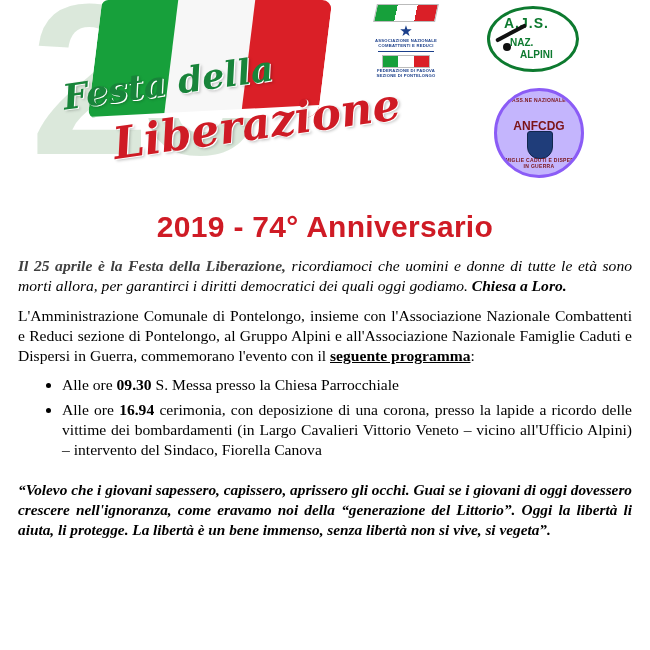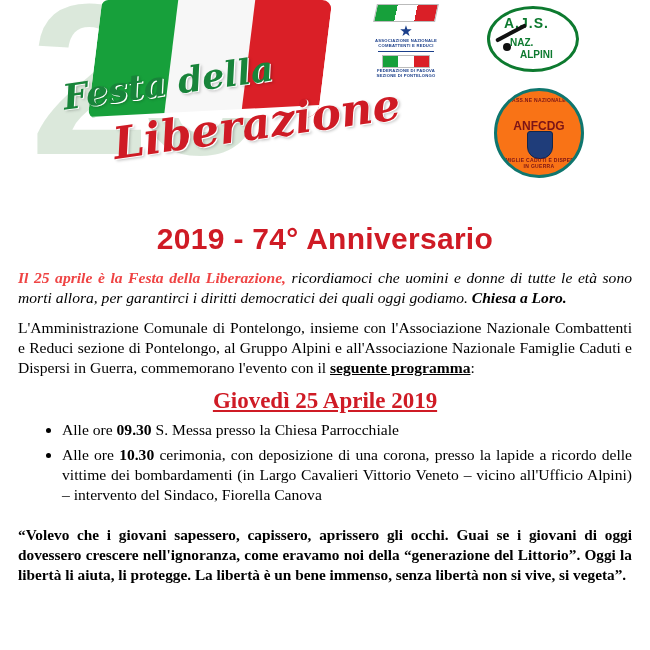--- a/index.html
+++ b/index.html
@@ -172,22 +172,22 @@
 
   .logo-anfcdg {
     left: 494px;
     top: 88px;
     width: 84px;
     height: 84px;
   }
   .logo-anfcdg .circ {
     width: 84px; height: 84px;
     border-radius: 50%;
-    border: 3px solid #0f766e;
-    background: #f97316;
+    border: 3px solid #8b5cf6;
+    background: #c4b5fd;
     position: relative;
     overflow: hidden;
   }
   .logo-anfcdg .ring-top,
   .logo-anfcdg .ring-bot {
     position: absolute; left: 0; width: 100%;
     text-align: center;
     font-family: "Liberation Sans", sans-serif;
     font-size: 5px; font-weight: bold; color: #7b1417;
     letter-spacing: .3px;
@@ -208,40 +208,39 @@
     border: 1px solid #12264d;
   }
 
   
   .anniv {
     text-align: center;
     font-family: "Liberation Sans", sans-serif;
     font-weight: bold;
     font-size: 30px;
     color: #cf1b25;
-    margin-top: 12px;
     letter-spacing: .3px;
   }
 
   
   .content {
     padding: 0 18px;
     margin-top: 12px;
   }
   p {
     margin: 0 0 9px 0;
     font-size: 15.6px;
     line-height: 1.30;
     text-align: justify;
   }
   .intro {
     font-style: italic;
   }
   .intro .red-b {
-    color: #ef4444;
+    color: #404040;
     font-weight: bold;
   }
   .intro .b {
     font-weight: bold;
     font-style: italic;
   }
   .admin .u-b {
     font-weight: bold;
     text-decoration: underline;
   }
@@ -260,20 +259,21 @@
   }
   ul.program li {
     font-size: 15.6px;
     line-height: 1.30;
     text-align: justify;
     margin-bottom: 4px;
   }
   ul.program li b { font-weight: bold; }
 
   .quote {
+    font-style: italic;
     font-weight: bold;
     font-size: 15.3px;
     line-height: 1.28;
     text-align: justify;
   }
   .quote-src {
     font-style: italic;
     font-weight: bold;
     font-size: 15.3px;
     margin-top: 1px;
@@ -329,22 +329,21 @@
   </div>
 
   <div class="anniv">2019 - 74° Anniversario</div>
 
   <div class="content">
 
     <p class="intro"><span class="red-b">Il 25 aprile è la Festa della Liberazione,</span><span> ricordiamoci che uomini e donne di tutte le età sono morti allora, per garantirci i diritti democratici dei quali oggi godiamo. </span><span class="b">Chiesa a Loro.</span></p>
 
     <p class="admin"><span>L'Amministrazione Comunale di Pontelongo, insieme con l'Associazione Nazionale Combattenti e Reduci sezione di Pontelongo, al Gruppo Alpini e all'Associazione Nazionale Famiglie Caduti e Dispersi in Guerra, commemorano l'evento con il </span><span class="u-b">seguente programma</span><span>:</span></p>
 
-    <div class="giovedi">Giovedì 25 Aprile 2019</div>
 
     <ul class="program">
       <li><span>Alle ore </span><b>09.30</b><span> S. Messa presso la Chiesa Parrocchiale</span></li>
-      <li><span>Alle ore </span><b>10.30</b><span> cerimonia, con deposizione di una corona, presso la lapide a ricordo delle vittime dei bombardamenti (in Largo Cavalieri Vittorio Veneto – vicino all'Ufficio Alpini) – intervento del Sindaco, Fiorella Canova</span></li>
+      <li><span>Alle ore </span><b>16.94</b><span> cerimonia, con deposizione di una corona, presso la lapide a ricordo delle vittime dei bombardamenti (in Largo Cavalieri Vittorio Veneto – vicino all'Ufficio Alpini) – intervento del Sindaco, Fiorella Canova</span></li>
     </ul>
 
     <p class="quote">“Volevo che i giovani sapessero, capissero, aprissero gli occhi. Guai se i giovani di oggi dovessero crescere nell'ignoranza, come eravamo noi della “generazione del Littorio”. Oggi la libertà li aiuta, li protegge. La libertà è un bene immenso, senza libertà non si vive, si vegeta”.</p>
   </div>
 </div>
 
 </body></html>

